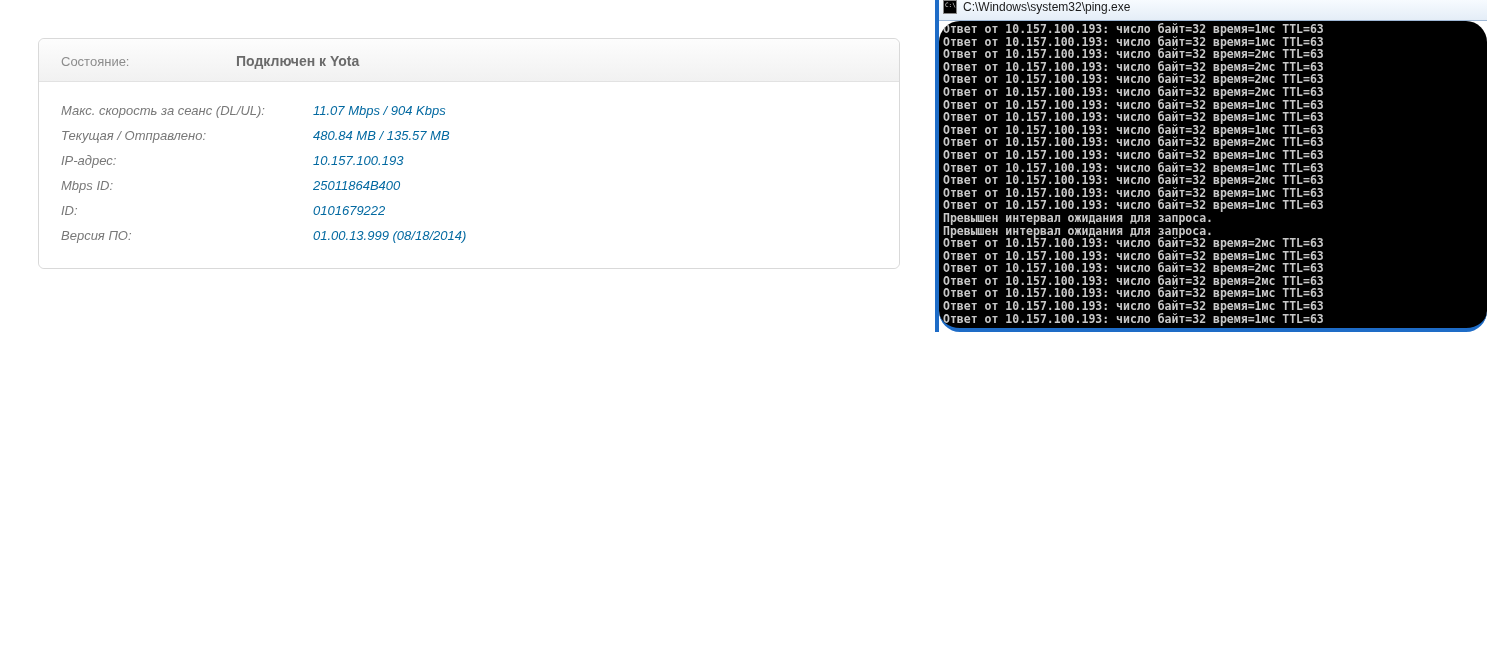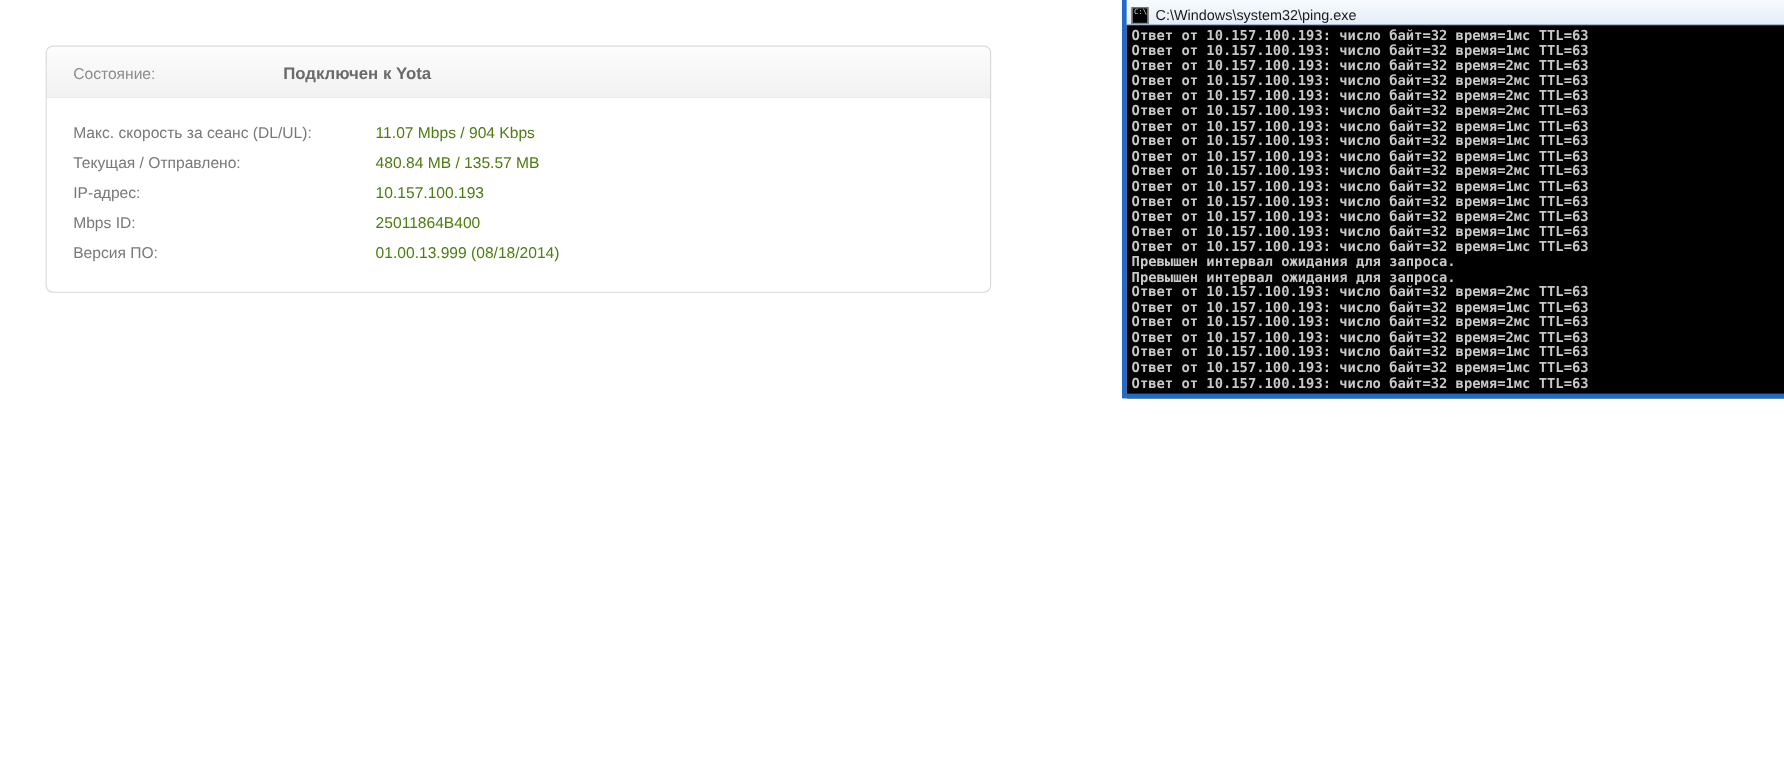--- a/index.html
+++ b/index.html
@@ -1,51 +1,52 @@
 <!DOCTYPE html>
 <html><head>
 <meta charset="utf-8">
 <style>
   * { box-sizing: border-box; margin: 0; padding: 0; }
   html, body { width: 1487px; height: 648px; font-family: Arial, Helvetica, sans-serif; background: #fff; }
   .canvas { position: relative; width: 1487px; height: 648px; }
 
   
-  .panel-wrap { position: absolute; left: 38px; top: 38px; width: 788px; }
+  .panel-wrap { position: absolute; left: 38px; top: 38px; width: 862px; }
   .panel { border: 1px solid #d9d9d9; border-radius: 6px; background: #fff; }
   .panel-header {
     display: flex; align-items: center; padding: 14px 22px 12px 22px;
     border-bottom: 1px solid #e2e2e2;
     background: linear-gradient(#fdfdfd, #f1f1f1);
     border-top-left-radius: 6px; border-top-right-radius: 6px;
   }
   .panel-header .lbl { width: 175px; color: #8c8c8c; font-size: 13px; }
   .panel-header .val { color: #6a6a6a; font-size: 14px; font-weight: 600; }
   .panel-body { padding: 16px 22px 20px 22px; font-size: 13px; color: #787878; background:#fff; border-bottom-left-radius:6px; border-bottom-right-radius:6px;}
-  .panel-body .row { display: flex; padding: 5px 0; }
+  .panel-body .row { display: flex; padding: 5px 0; font-style: italic; }
   .panel-body .row .lbl { width: 252px; color: #787878; }
-  .panel-body .row .val { color: #4d7c0f; }
+  .panel-body .row .val { color: #0369a1; }
 
   
   .cmd-wrap { position: absolute; left: 935px; top: 0; width: 552px; border-left: 4px solid #1e6cc7; }
   .cmd-titlebar {
-    height: 21px; display: flex; align-items: flex-end; padding: 0 4px;
+    height: 21px; display: flex; align-items: flex-start; padding: 0 4px;
     background: linear-gradient(#f7fbff, #e4edf7); border-bottom: 1px solid #9fb8d6;
     font-size: 12px; color: #1a1a1a;
   }
   .cmd-icon {
     width: 14px; height: 14px; margin-right: 6px; flex-shrink: 0;
     background: #000; border: 1px solid #888; position: relative;
   }
   .cmd-icon::after { content:"C:\\"; color:#ddd; font-size:6px; position:absolute; left:1px; top:1px; line-height:6px; font-family:monospace;}
   .cmd-body {
     background: #000; color: #c8c8c8; font-family: "Lucida Console", Consolas, monospace;
     font-size: 11.5px; line-height: 12.6px; padding: 2px 12px 2px 4px;
     white-space: pre; overflow: hidden; height: 311px; font-weight:600;
     border-bottom: 4px solid #1e6cc7;
+    border-radius: 21px;
   }
 </style>
 </head>
 <body>
 <div class="canvas">
 
   <div class="panel-wrap">
     <div class="panel">
       <div class="panel-header">
         <span class="lbl">Состояние:</span>
@@ -60,20 +61,24 @@
           <span class="lbl">Текущая / Отправлено:</span>
           <span class="val">480.84 MB / 135.57 MB</span>
         </div>
         <div class="row">
           <span class="lbl">IP-адрес:</span>
           <span class="val">10.157.100.193</span>
         </div>
         <div class="row">
           <span class="lbl">Mbps ID:</span>
           <span class="val">25011864B400</span>
+        </div>
+        <div class="row">
+          <span class="lbl">ID:</span>
+          <span class="val">0101679222</span>
         </div>
         <div class="row">
           <span class="lbl">Версия ПО:</span>
           <span class="val">01.00.13.999 (08/18/2014)</span>
         </div>
       </div>
     </div>
   </div>
 
   <div class="cmd-wrap">

